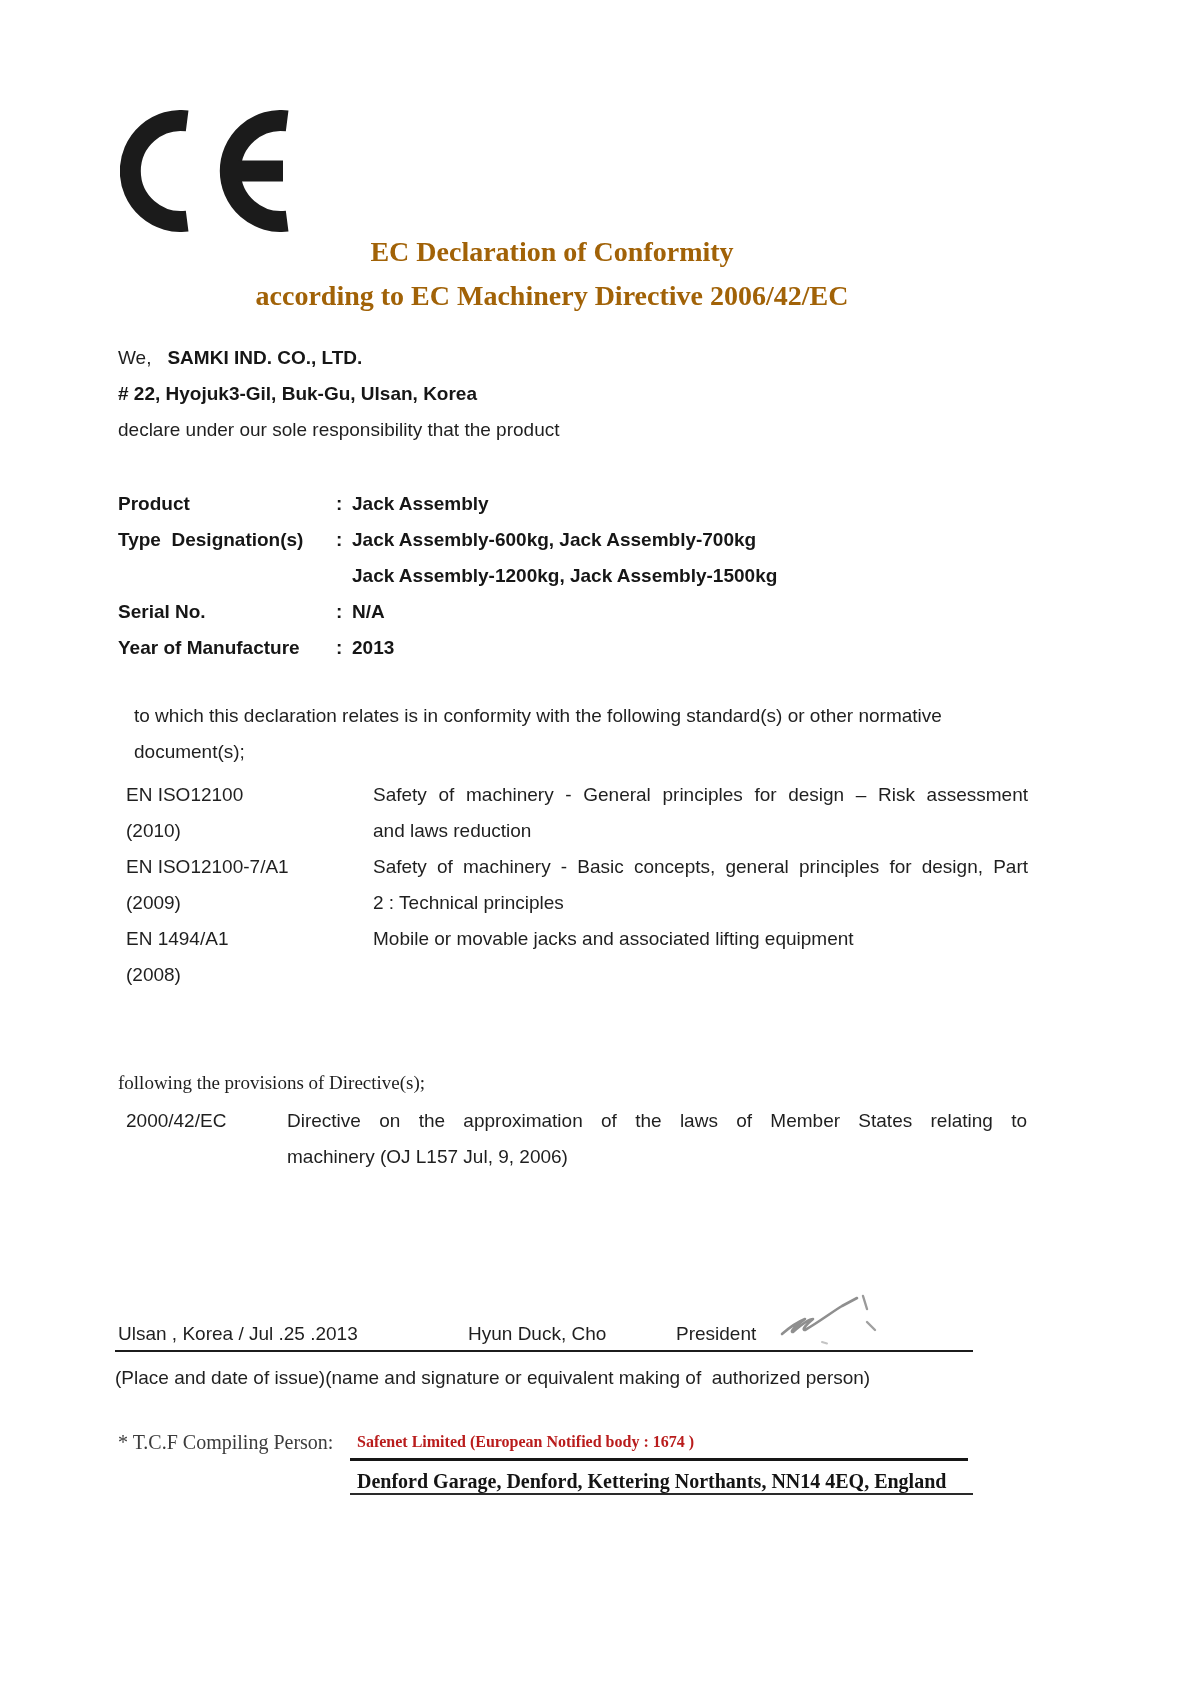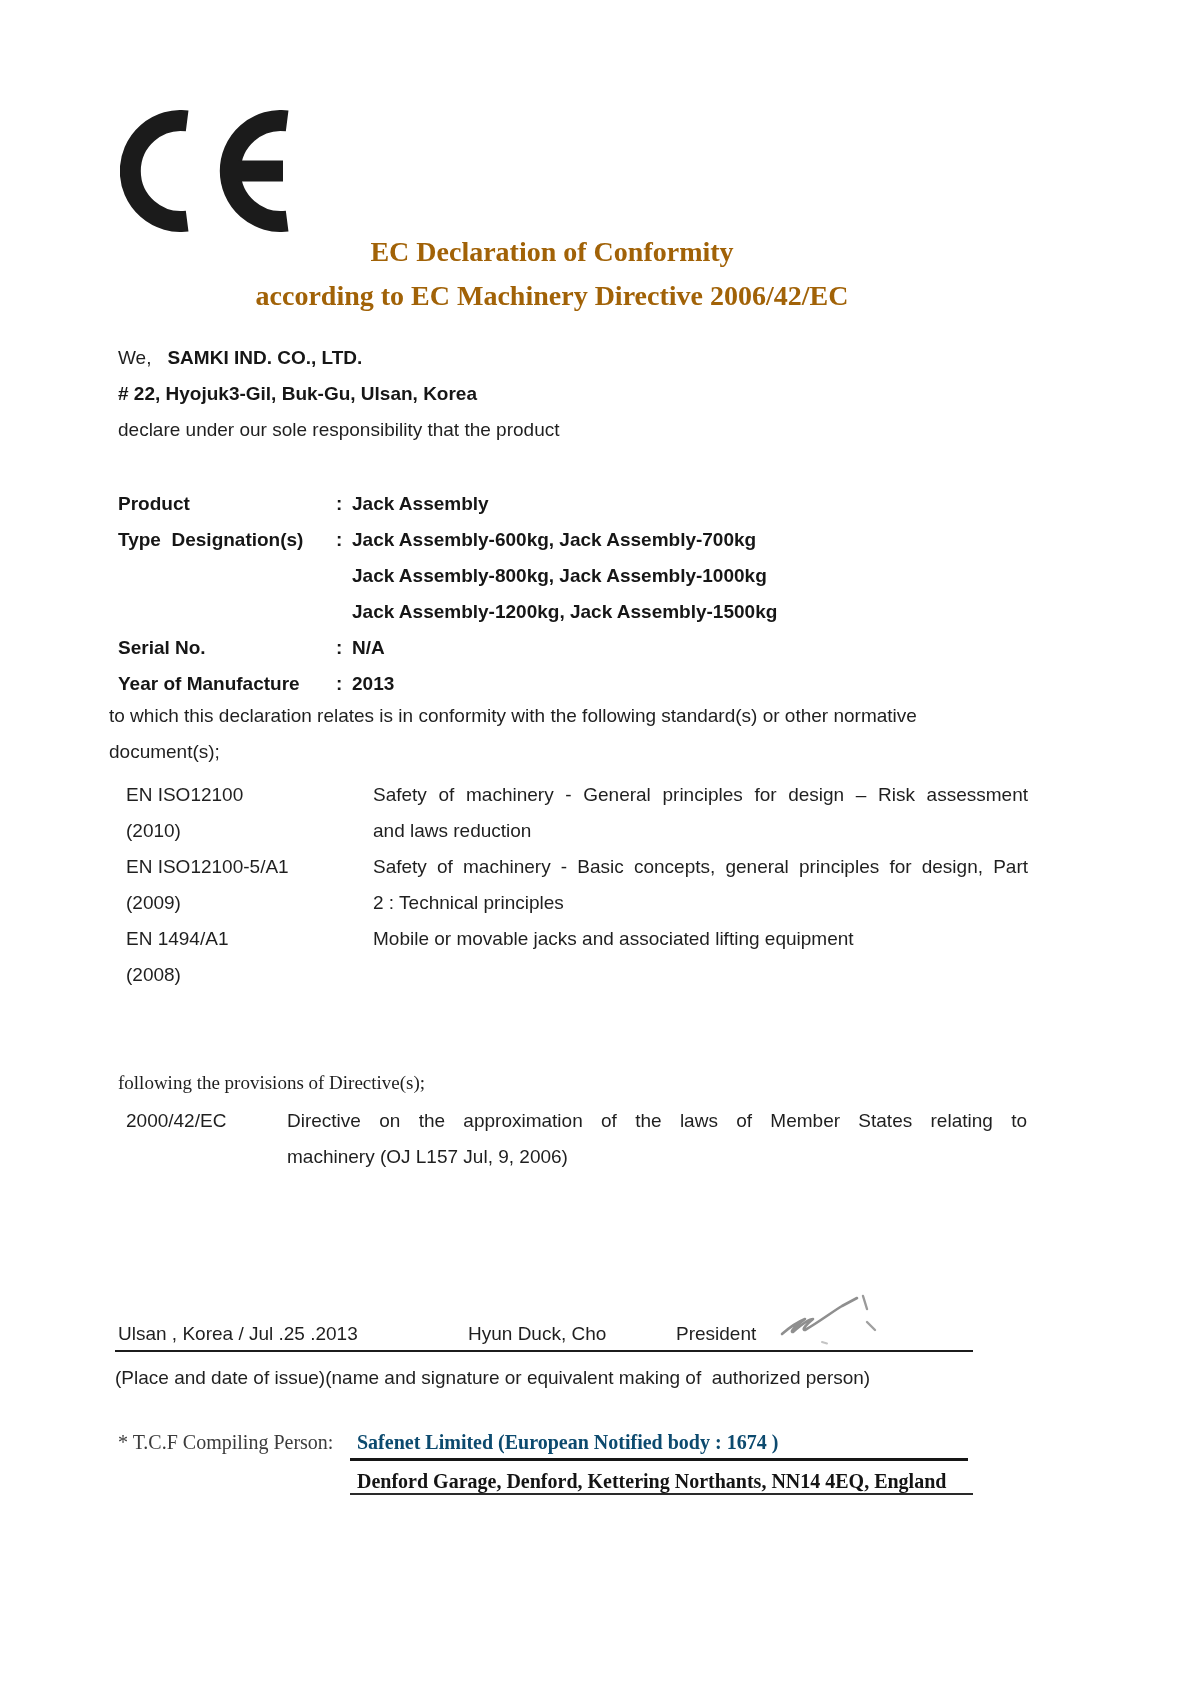--- a/index.html
+++ b/index.html
@@ -26,21 +26,21 @@
   .pre{white-space:pre;}
   
   .intro-block{position:absolute;left:118px;top:340px;}
   .company-name{margin-left:16px;}
   
   .product-block{position:absolute;left:118px;top:486px;}
   .p-row{display:flex;}
   .p-lbl{width:218px;flex:0 0 218px;}
   .p-colon{width:16px;flex:0 0 16px;}
   
-  .conformity-block{position:absolute;left:109px;top:698px;width:940px;}
+  .conformity-block{position:absolute;left:134px;top:698px;width:940px;}
   
   .standards-block{position:absolute;left:126px;top:777px;}
   .s-row{display:flex;}
   .s-col1{width:247px;flex:0 0 247px;}
   .s-col2{width:655px;flex:0 0 655px;}
   .jline{text-align:justify;text-align-last:justify;}
   
   .provisions-heading{position:absolute;left:118px;top:1065px;font-family:Liberation Serif, serif;}
   .directive-row{position:absolute;left:126px;top:1103px;display:flex;}
   .d-col1{width:161px;flex:0 0 161px;}
@@ -54,21 +54,21 @@
   .sig-caption{position:absolute;left:115px;top:1360px;}
   
   .tcf-label{
     position:absolute;left:118px;top:1424px;
     font-family:"Liberation Serif","DejaVu Serif",serif;
     font-size:20px;line-height:36px;color:#3c3c3c;
   }
   .tcf-company{
     position:absolute;left:357px;top:1424px;
     font-family:"Liberation Serif","DejaVu Serif",serif;
-    font-weight:bold;font-size:20px;line-height:36px;color:#0c4a6e;
+    font-weight:bold;font-size:16px;line-height:36px;color:#b91c1c;
   }
   .tcf-underline-1{position:absolute;left:350px;top:1458px;width:618px;height:3px;background:#161616;}
   .tcf-address{
     position:absolute;left:357px;top:1463px;
     font-family:"Liberation Serif","DejaVu Serif",serif;
     font-weight:bold;font-size:20px;line-height:36px;color:#141414;
   }
   .tcf-underline-2{position:absolute;left:350px;top:1493px;width:623px;height:2px;background:#2a2a2a;}
 </style>
 </head>
@@ -102,25 +102,20 @@
         <span>Jack Assembly</span>
     </div>
     <div class="p-row">
       <span class="p-lbl pre">Type  Designation(s)</span>
         <span class="p-colon">:</span>
         <span>Jack Assembly-600kg, Jack Assembly-700kg</span>
     </div>
     <div class="p-row">
       <span class="p-lbl pre"></span>
         <span class="p-colon"></span>
-        <span>Jack Assembly-800kg, Jack Assembly-1000kg</span>
-    </div>
-    <div class="p-row">
-      <span class="p-lbl pre"></span>
-        <span class="p-colon"></span>
         <span>Jack Assembly-1200kg, Jack Assembly-1500kg</span>
     </div>
     <div class="p-row">
       <span class="p-lbl pre">Serial No.</span>
         <span class="p-colon">:</span>
         <span>N/A</span>
     </div>
     <div class="p-row">
       <span class="p-lbl pre">Year of Manufacture</span>
         <span class="p-colon">:</span>
@@ -139,21 +134,21 @@
         <div>EN ISO12100</div>
         <div>(2010)</div>
       </div>
       <div class="s-col2">
         <div class="jline">Safety of machinery - General principles for design – Risk assessment</div>
         <div>and laws reduction</div>
       </div>
     </div>
     <div class="s-row">
       <div class="s-col1">
-        <div>EN ISO12100-5/A1</div>
+        <div>EN ISO12100-7/A1</div>
         <div>(2009)</div>
       </div>
       <div class="s-col2">
         <div class="jline">Safety of machinery - Basic concepts, general principles for design, Part</div>
         <div>2 : Technical principles</div>
       </div>
     </div>
     <div class="s-row">
       <div class="s-col1">
         <div>EN 1494/A1</div>

